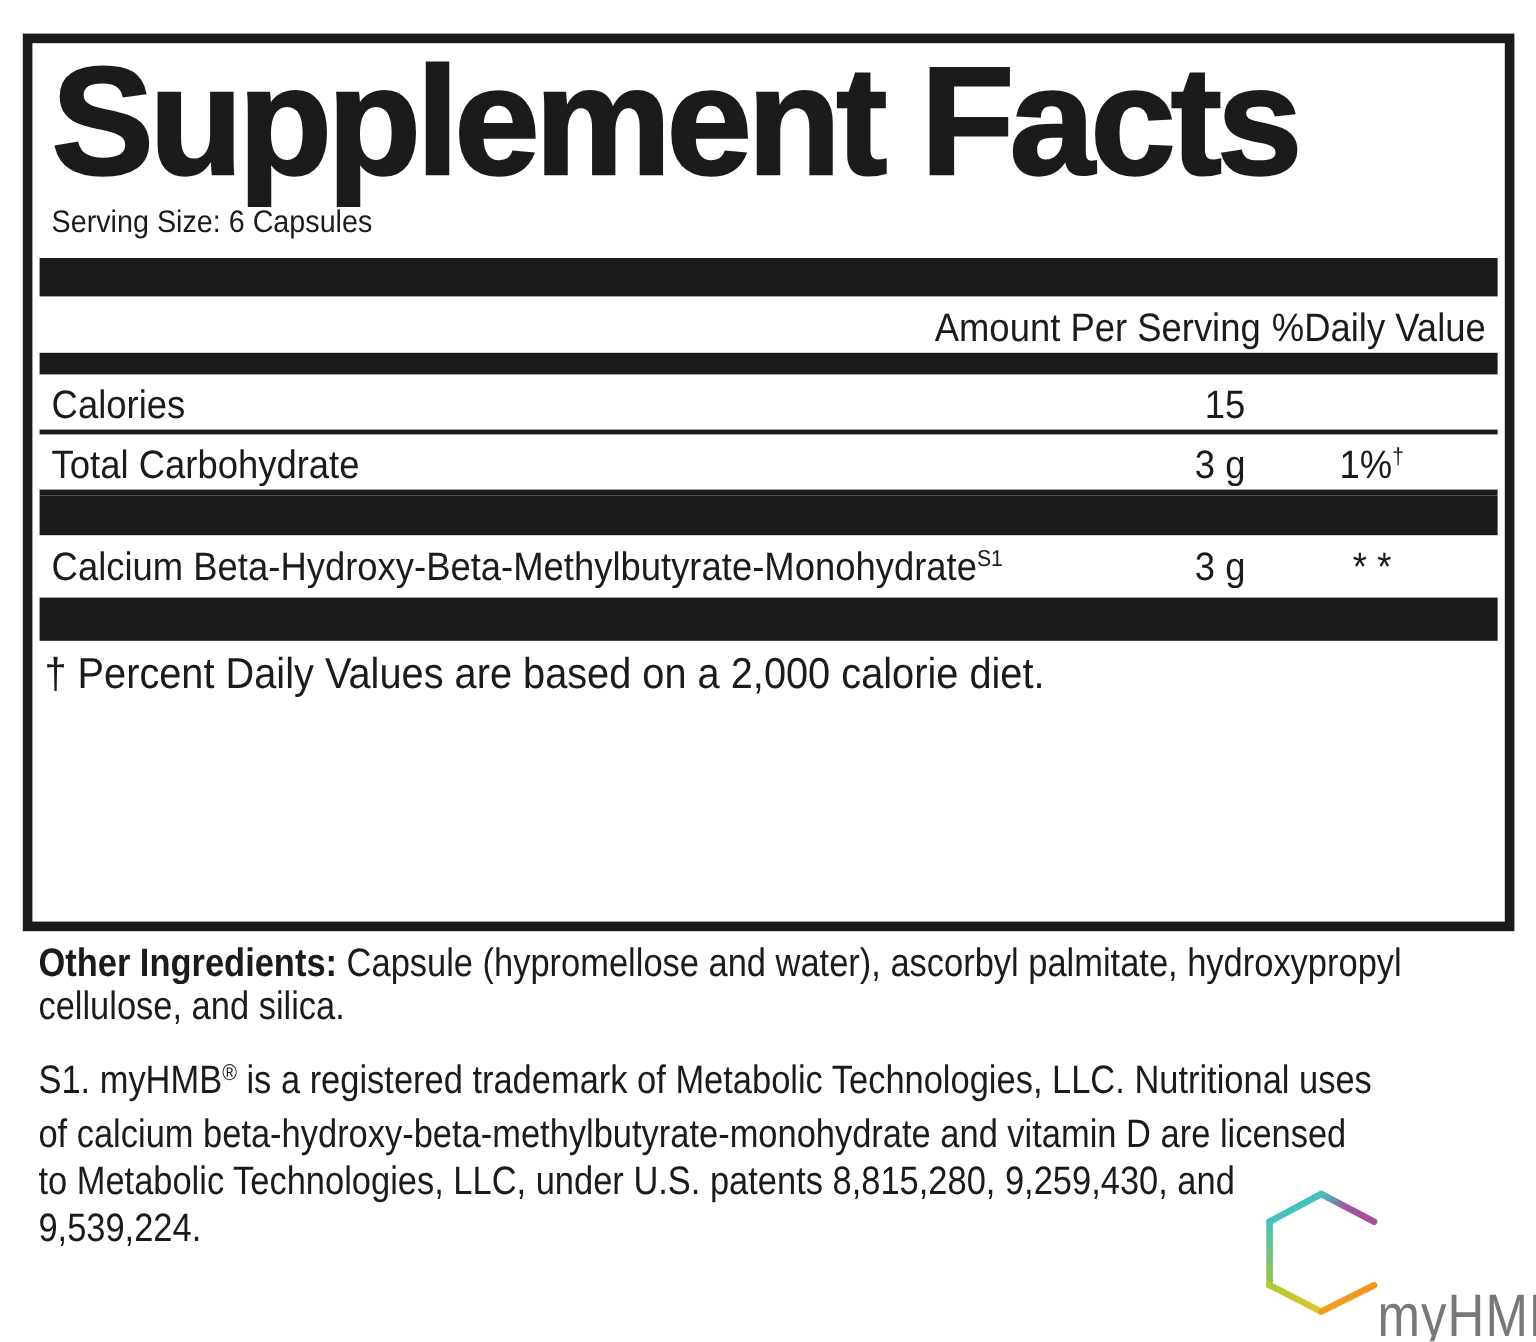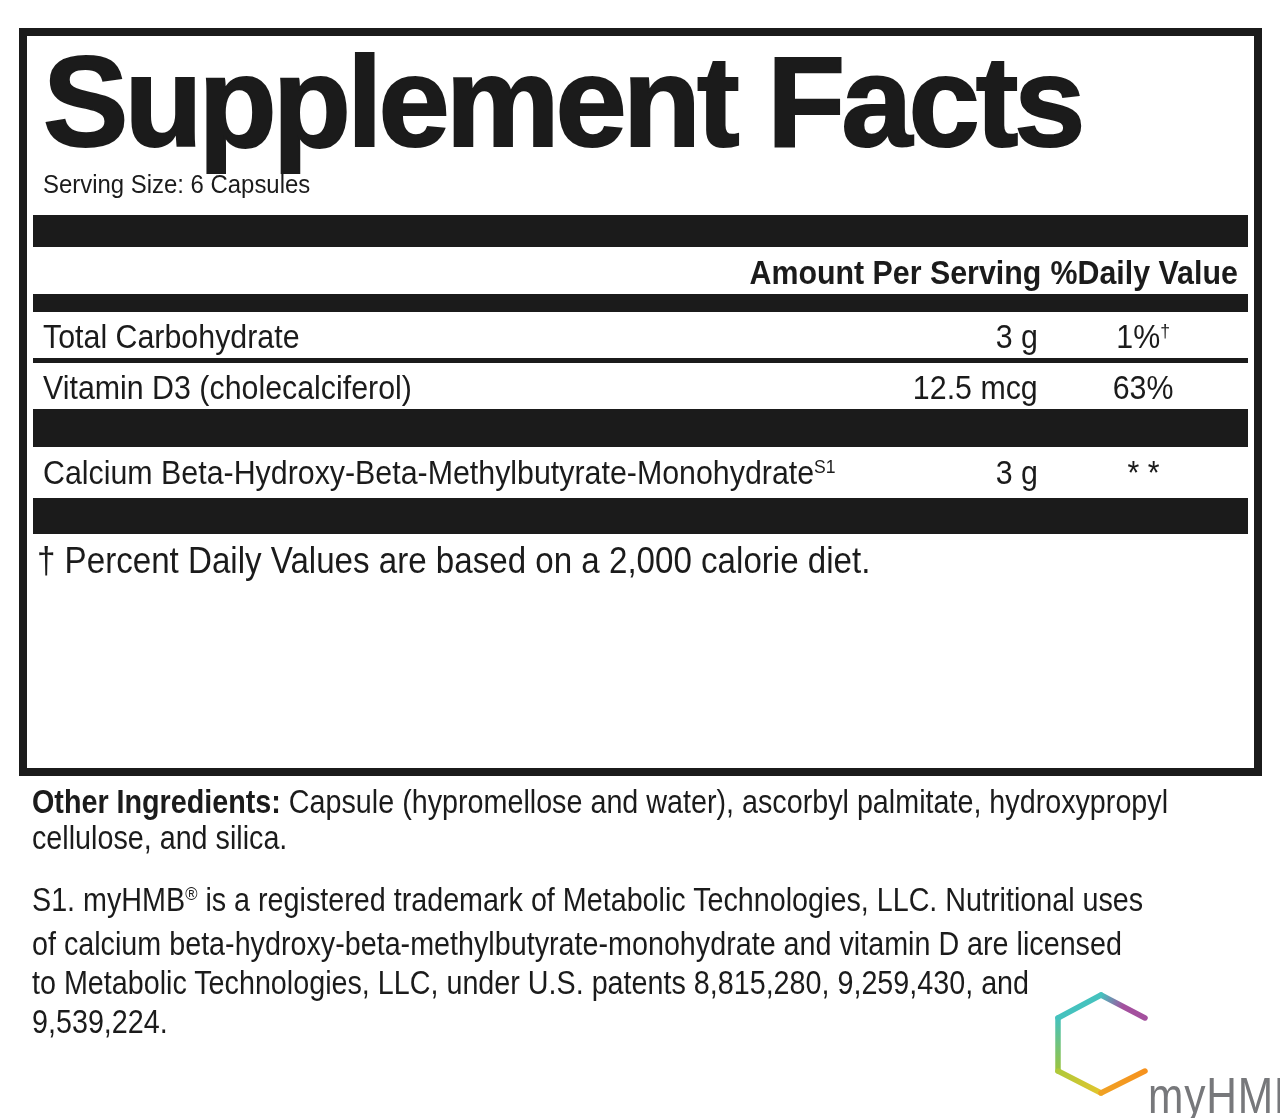--- a/index.html
+++ b/index.html
@@ -20,21 +20,21 @@
   .serving-line { font-size:26px; line-height:37px; padding:0 10px; }
   .serving-line.first { margin-top:6px; }
 
   .bar { background:#1B1B1B; width:100%; }
   .bar-thick  { height:32px; margin-top:12px; }
   .bar-head   { height:18px; }
   .bar-mid    { height:33px; }
   .bar-mid2   { height:36px; }
 
   .col-header {
-    text-align:right; font-weight:bold; font-size:33px; line-height:36px;
+    text-align:right; font-weight:normal; font-size:33px; line-height:36px;
     padding:8px 10px 3px; white-space:nowrap;
   }
   .col-header .hdr-gap { display:inline-block; width:10px; }
 
   .t-row {
     position:relative; font-size:33px; line-height:36px;
     padding:7px 10px 3px;
   }
   .rule4 { border-bottom:4px solid #1B1B1B; }
   .rule5 { border-bottom:5px solid #1B1B1B; }
@@ -83,32 +83,32 @@
     </div>
 
     <div class="bar bar-thick"></div>
 
     <div class="col-header">
       <span class="cond-r"><span>Amount Per Serving</span><span class="hdr-gap"></span><span>%Daily Value</span></span>
     </div>
 
     <div class="bar bar-head"></div>
 
+    <div class="t-row rule4">
+      <span class="cond">Calories</span>
+      <span class="amount"><span class="cond-r">15</span></span>
+      <span class="dv"><span class="cond-c"></span></span>
+    </div>
 
     <div class="t-row rule5">
       <span class="cond">Total Carbohydrate</span>
       <span class="amount"><span class="cond-r">3 g</span></span>
       <span class="dv"><span class="cond-c"><span>1%</span><span class="sup">†</span></span></span>
     </div>
 
-    <div class="t-row rule5">
-      <span class="cond">Vitamin D3 (cholecalciferol)</span>
-      <span class="amount"><span class="cond-r">12.5 mcg</span></span>
-      <span class="dv"><span class="cond-c">63%</span></span>
-    </div>
 
 
     <div class="bar bar-mid"></div>
 
     <div class="t-row row-hmb">
       <span class="cond"><span>Calcium Beta-Hydroxy-Beta-Methylbutyrate-Monohydrate</span><span class="sup">S1</span></span>
       <span class="amount" style="top:8px"><span class="cond-r">3 g</span></span>
       <span class="dv" style="top:8px"><span class="cond-c">* *</span></span>
     </div>
 

